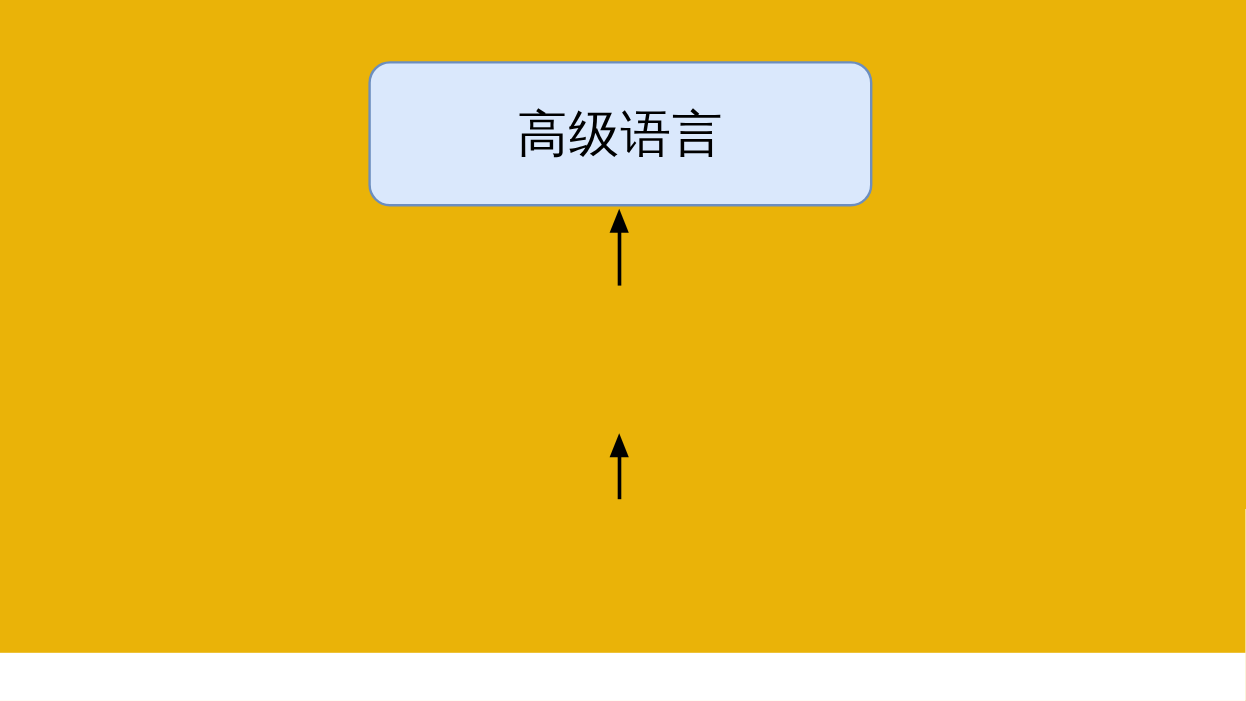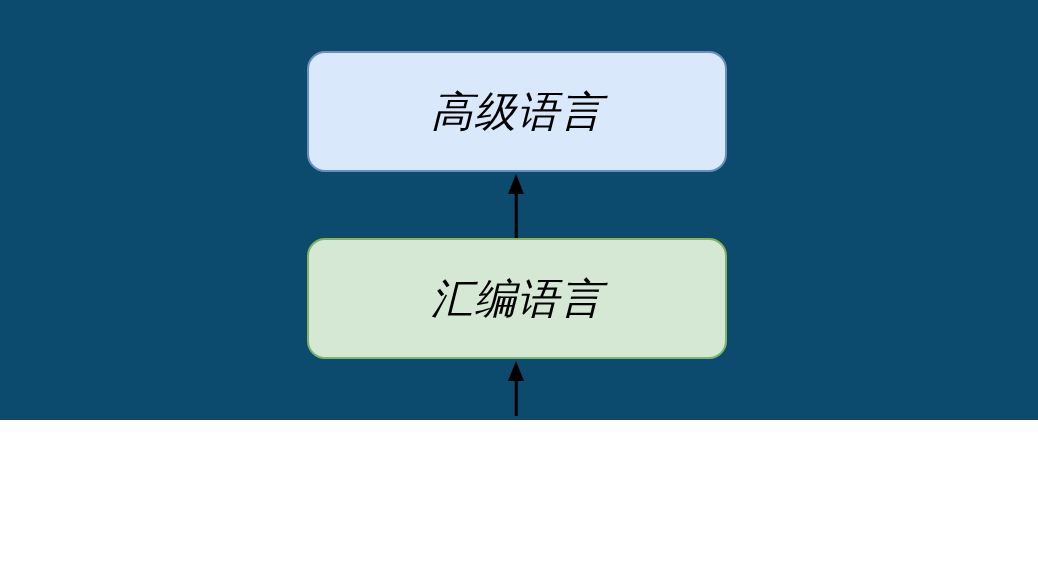--- a/index.html
+++ b/index.html
@@ -6,23 +6,22 @@
   html, body {
     width: 1038px;
     height: 584px;
     background: #ffffff;
     font-family: "Liberation Sans", "DejaVu Sans", sans-serif;
     overflow: hidden;
   }
   .canvas {
     position: relative;
     width: 1038px;
-    height: 420px;
-    background: #0c4a6e;
-    font-style: italic;
+    height: 544px;
+    background: #eab308;
   }
   .node {
     position: absolute;
     left: 307px;
     width: 420px;
     height: 121px;
     border-radius: 18px;
     border: 2.5px solid;
     display: flex;
     align-items: center;
@@ -80,23 +79,20 @@
 
   <div class="node node-high-level">
     <span>高级语言</span>
   </div>
 
   <div class="arrow arrow-1">
     <div class="head"></div>
     <div class="shaft"></div>
   </div>
 
-  <div class="node node-assembly">
-    <span>汇编语言</span>
-  </div>
 
   <div class="arrow arrow-2">
     <div class="head"></div>
     <div class="shaft"></div>
   </div>
 
 
 </div>
 
 </body></html>

